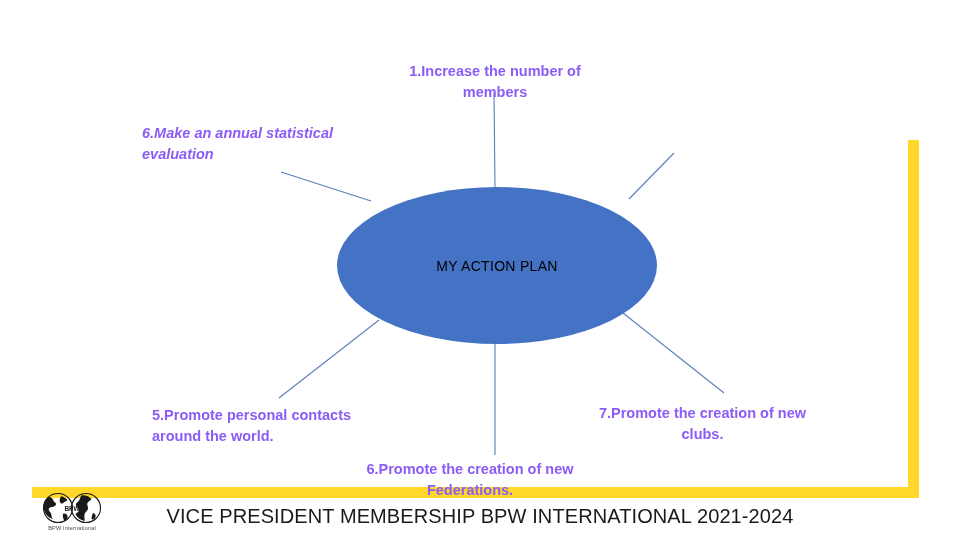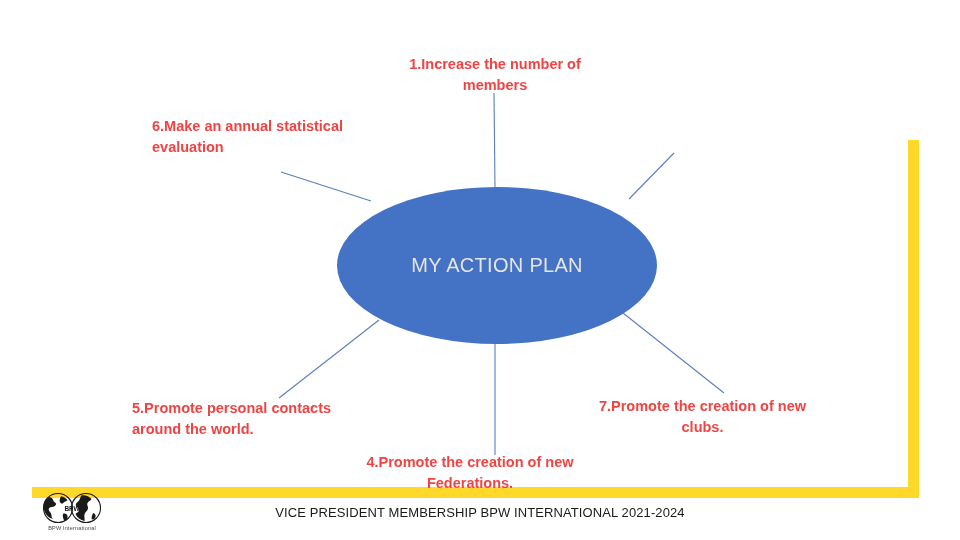--- a/index.html
+++ b/index.html
@@ -53,53 +53,54 @@
     top: 187px;
     width: 320px;
     height: 157px;
     background: #4472C4;
     border-radius: 50%;
     display: flex;
     align-items: center;
     justify-content: center;
   }
   .center-ellipse-label {
-    color: #e5e5e5;
-    font-size: 20px;
+    color: #000000;
+    font-size: 14px;
     letter-spacing: 0.3px;
     text-align: center;
     white-space: nowrap;
   }
 
   
   .node-label {
     position: absolute;
     font-size: 14.5px;
     font-weight: bold;
-    color: #ef4444;
+    color: #8b5cf6;
     line-height: 1.42;
+    margin-top: 7px;
   }
   .node-label.center-text { text-align: center; }
   .node-label.left-text   { text-align: left; }
 
   #label-1 { left: 385px; top: 54px;  width: 220px; }
   #label-2 { left: 615px; top: 110px; width: 215px; }
   #label-3 { left: 595px; top: 396px; width: 215px; }
   #label-4 { left: 345px; top: 452px; width: 250px; }
-  #label-5 { left: 132px; top: 398px; width: 232px; }
-  #label-6 { left: 152px; top: 116px; width: 200px; }
+  #label-5 { left: 152px; top: 398px; width: 232px; }
+  #label-6 { left: 142px; top: 116px; width: 200px; font-style: italic; }
 
   
   .footer-title {
     position: absolute;
     left: 130px;
     top: 505px;
     width: 700px;
     text-align: center;
-    font-size: 13px;
+    font-size: 20px;
     color: #1a1a1a;
     letter-spacing: 0.1px;
     white-space: nowrap;
   }
 
   .logo {
     position: absolute;
     left: 33px;
     top: 492px;
     width: 78px;
@@ -137,21 +138,21 @@
 
   <div class="center-ellipse">
     <span class="center-ellipse-label">MY ACTION PLAN</span>
   </div>
 
   <div class="node-label center-text" id="label-1">1.Increase the number of members</div>
 
 
   <div class="node-label center-text" id="label-3">7.Promote the creation of new clubs.</div>
 
-  <div class="node-label center-text" id="label-4">4.Promote the creation of new Federations.</div>
+  <div class="node-label center-text" id="label-4">6.Promote the creation of new Federations.</div>
 
   <div class="node-label left-text" id="label-5">5.Promote personal contacts around the world.</div>
 
   <div class="node-label left-text" id="label-6">6.Make an annual statistical evaluation</div>
 
   <div class="footer-title">VICE PRESIDENT MEMBERSHIP BPW INTERNATIONAL 2021-2024</div>
 
   <div class="logo">
     <svg width="78" height="34" viewBox="0 0 78 34" xmlns="http://www.w3.org/2000/svg">
 

